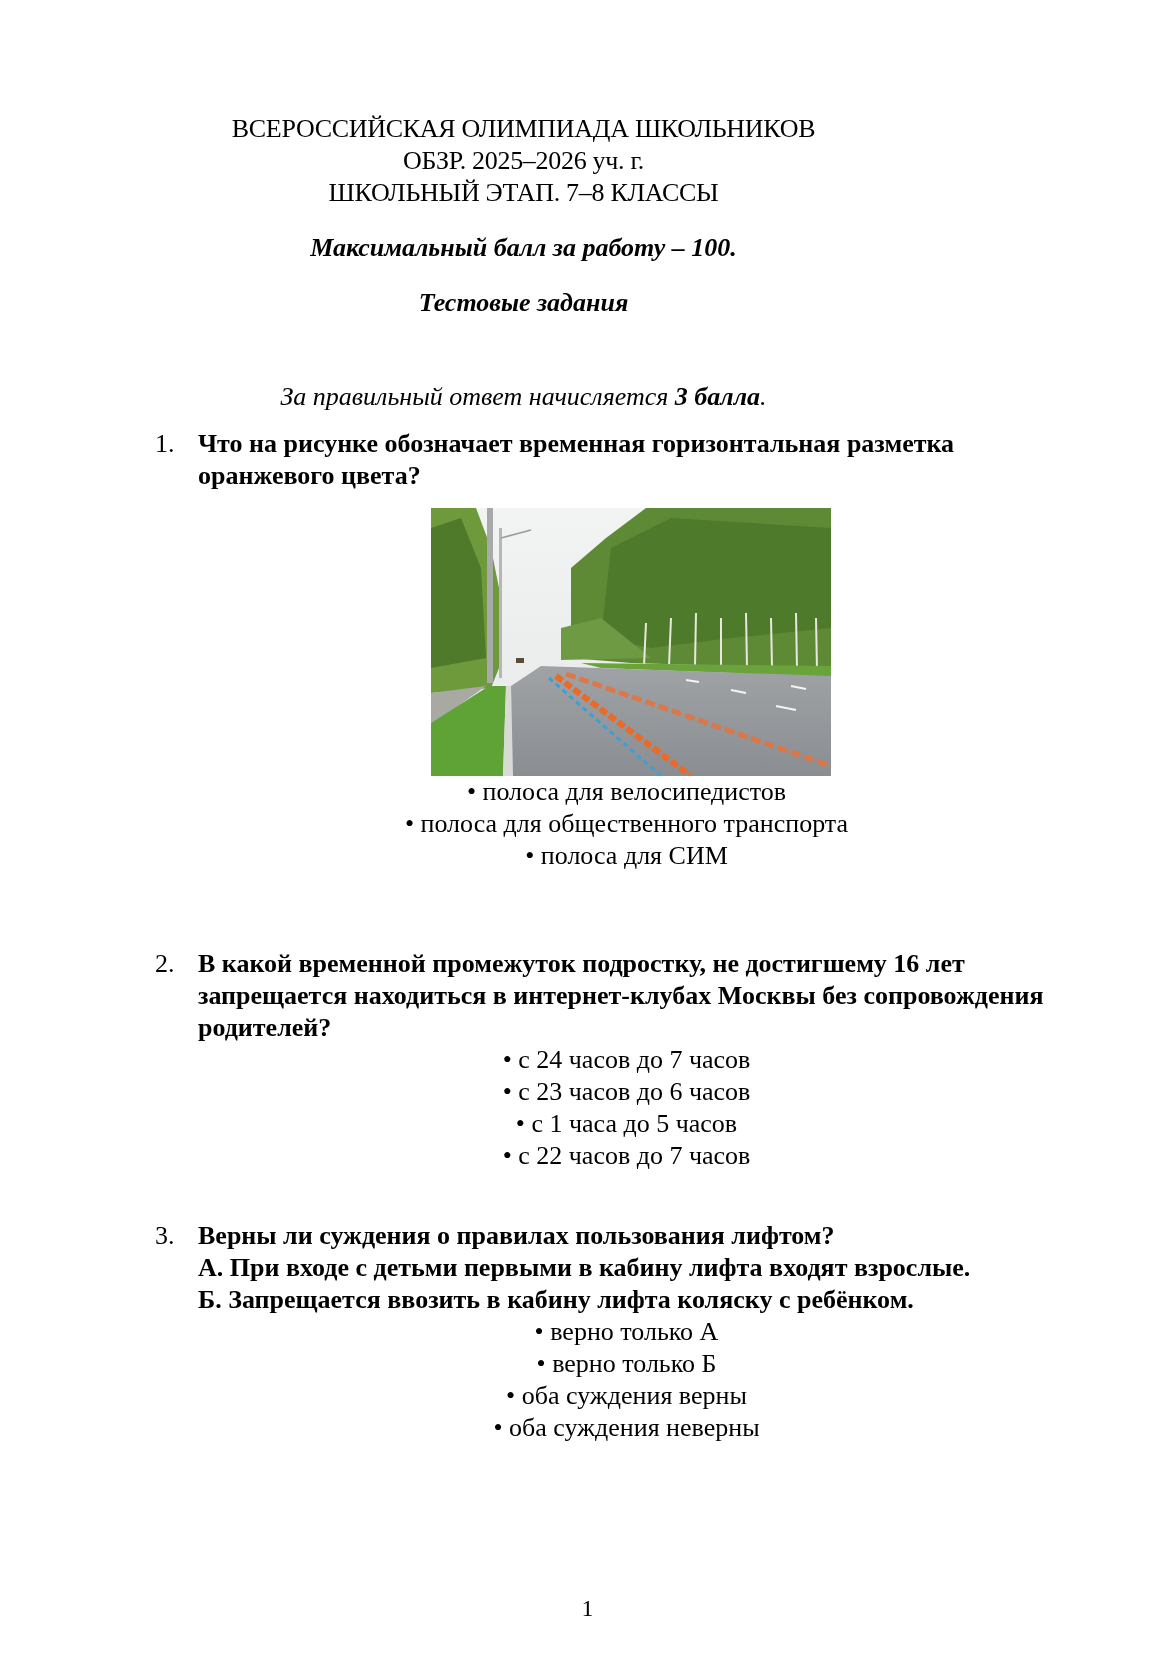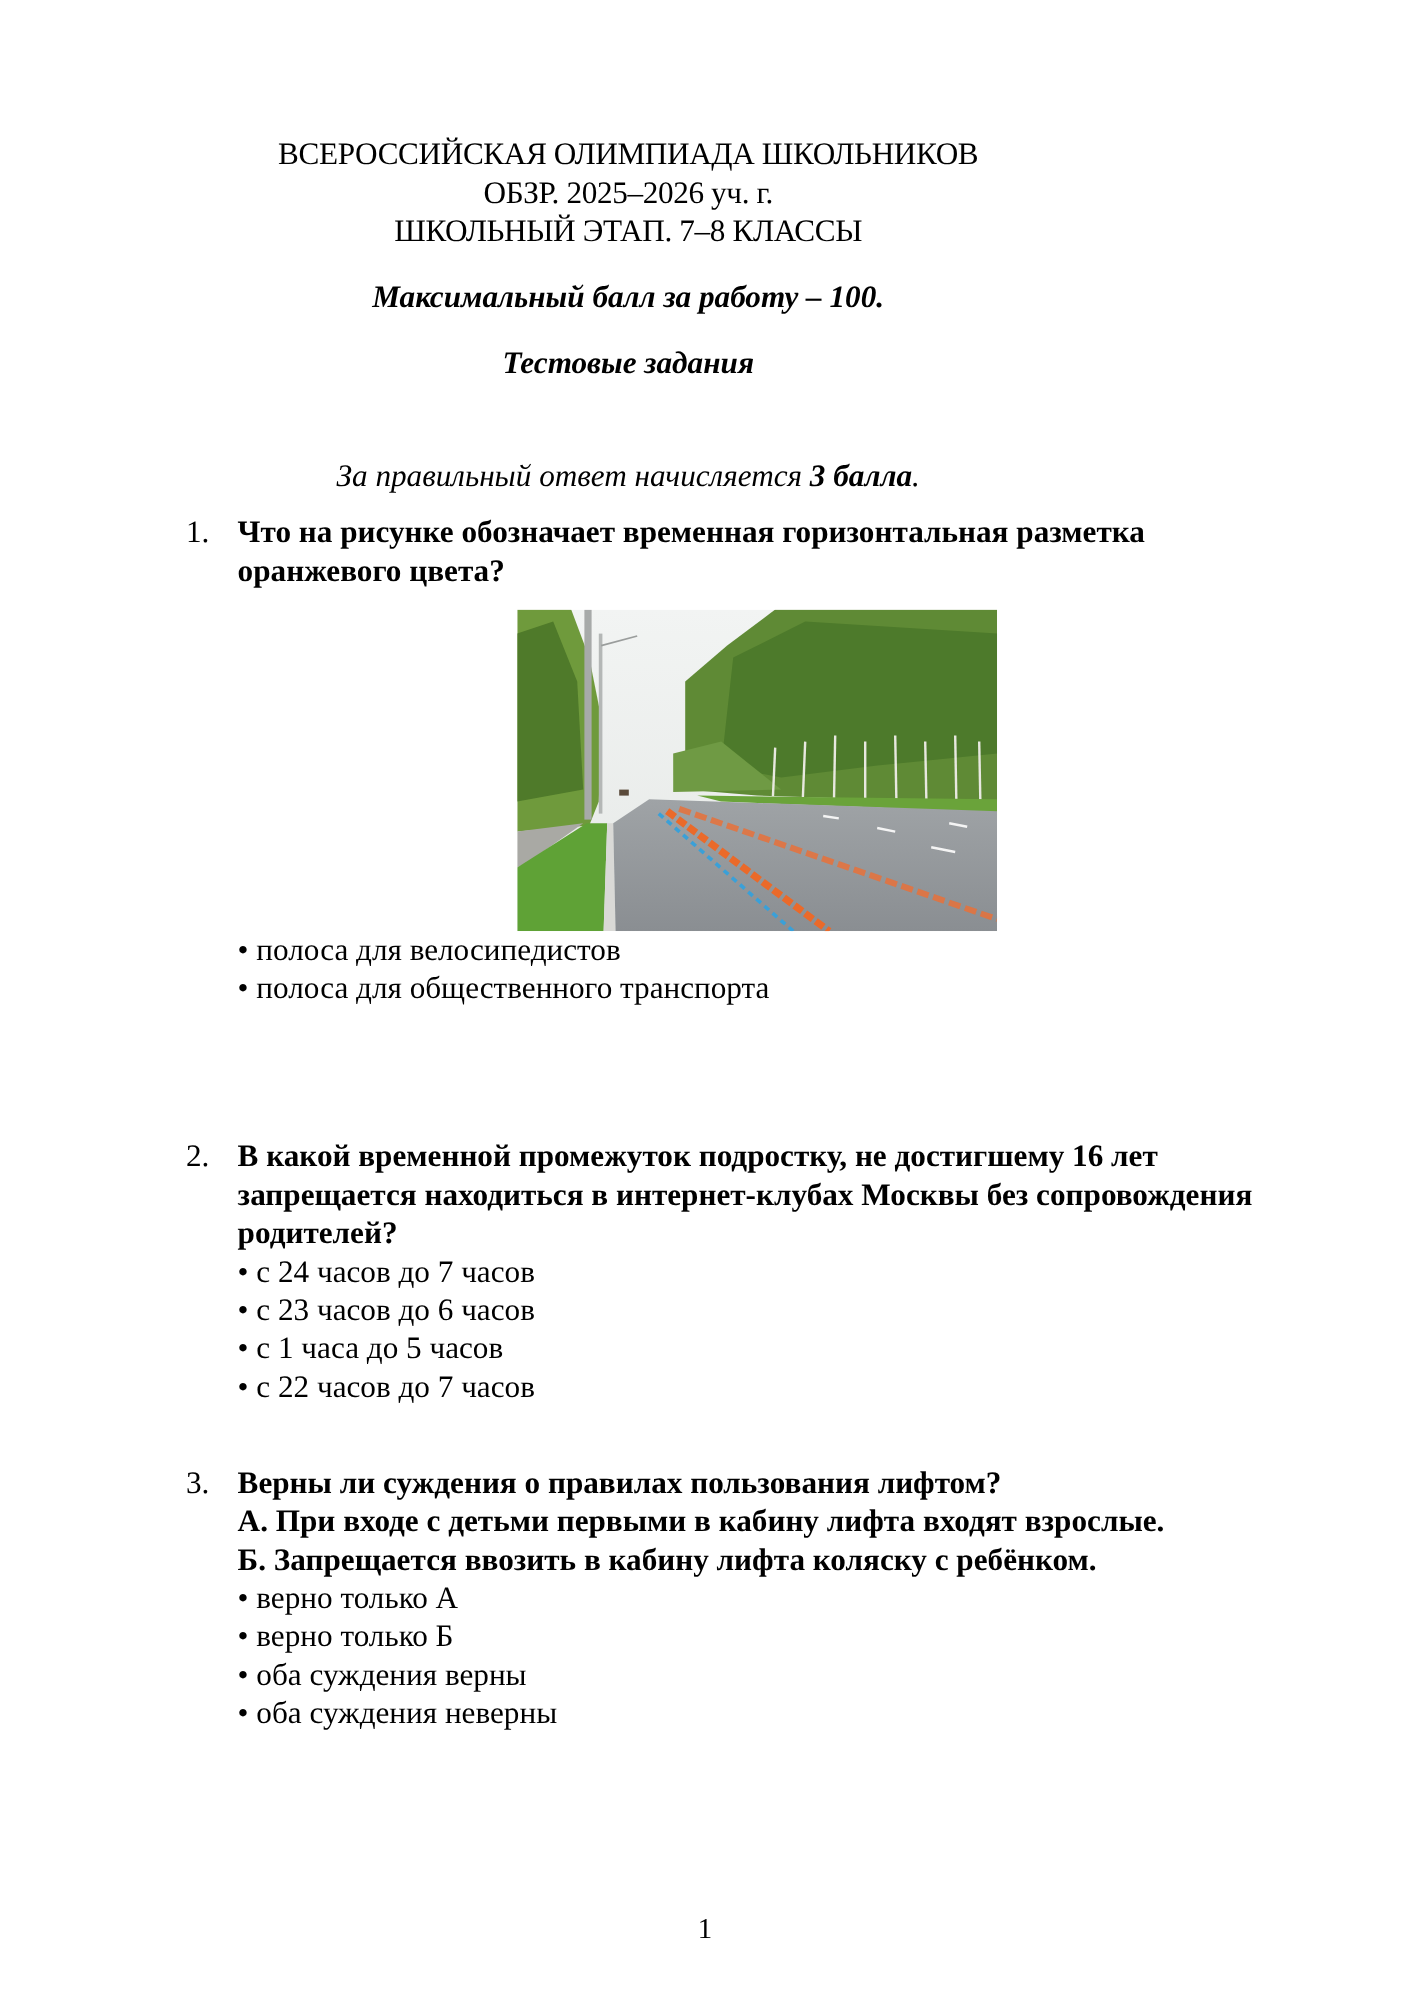--- a/index.html
+++ b/index.html
@@ -7,21 +7,21 @@
            font-family: "Liberation Serif", "DejaVu Serif", serif; color: #000; }
     .page { position: absolute; left: 0; top: 0; width: 1175px; height: 1673px; }
     .center { position: absolute; left: 0; width: 1047px; text-align: center; }
     .hdr { font-size: 26px; line-height: 32px; letter-spacing: -0.3px; }
     .bold { font-weight: bold; }
     .sub { font-size: 26px; font-style: italic; }
     .q { position: absolute; left: 155px; width: 900px; font-size: 26px; line-height: 32px; }
     .q .num { position: absolute; left: 0; top: 0; width: 40px; }
     .q .body { margin-left: 43px; }
     .q .title { font-weight: bold; }
-    .q .opts { list-style: none; margin: 0; padding: 0; }
+    .q .opts { list-style: none; margin: 0; padding: 0; text-align: center; }
     .q .opts li { margin: 0; padding: 0; }
     .photo { position: absolute; left: 431px; top: 508px; width: 400px; height: 268px; overflow: hidden; }
     .pagenum { position: absolute; left: 0; width: 1175px; top: 1595px; text-align: center; font-size: 24px; }
   </style>
 </head>
 <body>
 
 <div class="page">
 
   <div class="center hdr" style="top:113px;">ВСЕРОССИЙСКАЯ ОЛИМПИАДА ШКОЛЬНИКОВ</div>
@@ -101,20 +101,21 @@
 
       <rect x="85" y="150" width="8" height="5" fill="#5a4a3a"></rect>
     </svg>
   </div>
 
   <div class="q" style="top:776px;">
     <div class="body">
       <ul class="opts">
         <li>• полоса для велосипедистов</li>
         <li>• полоса для общественного транспорта</li>
+        <li>• полоса для СИМ</li>
       </ul>
     </div>
   </div>
 
   <div class="q" style="top:948px;">
     <span class="num">2.</span>
     <div class="body">
       <div class="title">В какой временной промежуток подростку, не достигшему 16 лет запрещается находиться в интернет-клубах Москвы без сопровождения родителей?</div>
       <ul class="opts">
         <li>• с 24 часов до 7 часов</li>

